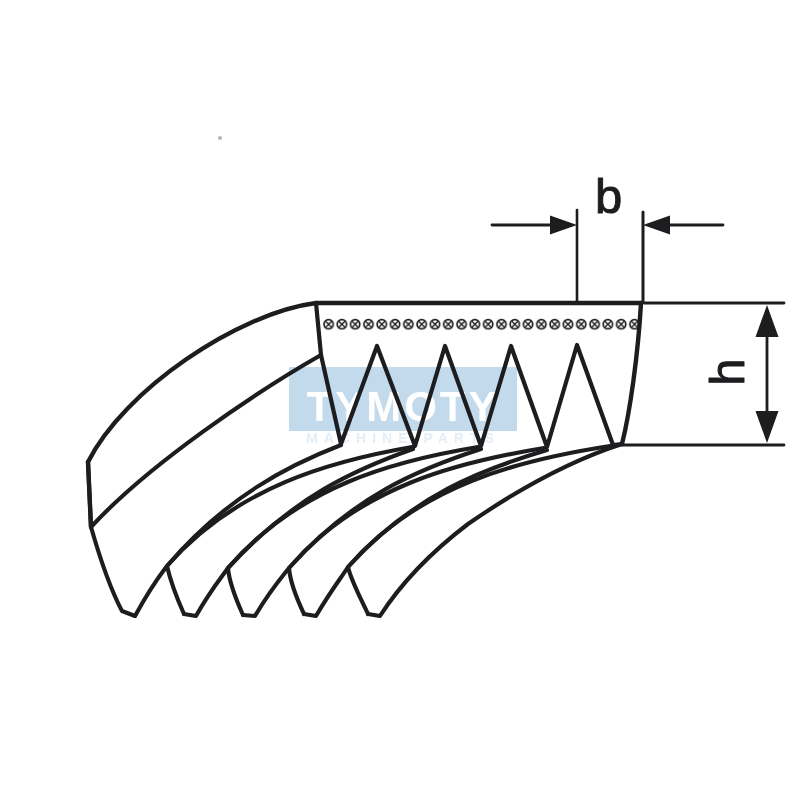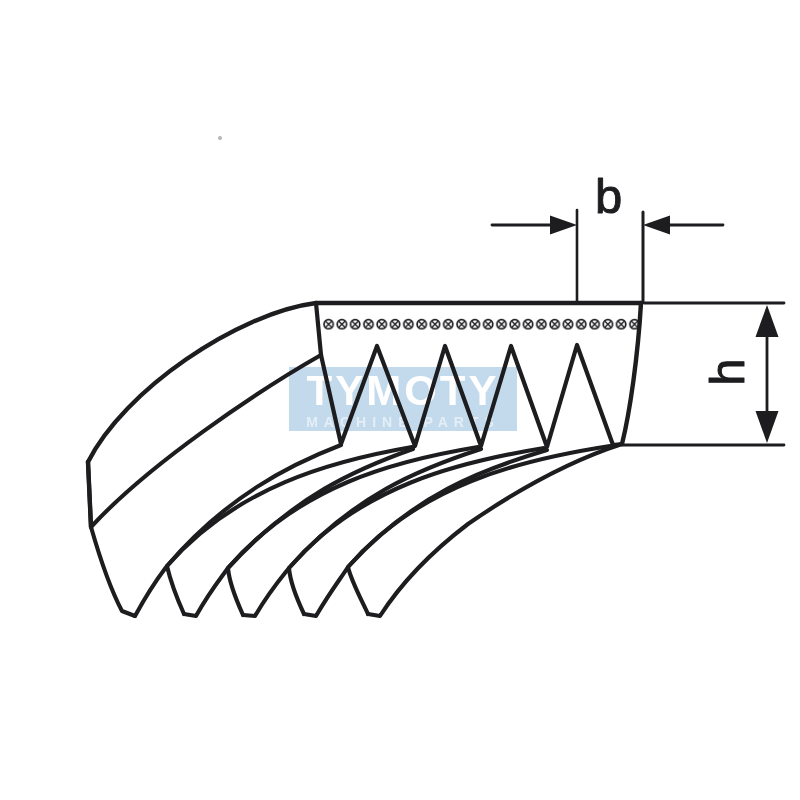--- a/index.html
+++ b/index.html
@@ -8,21 +8,21 @@
     font-family:"Liberation Sans",sans-serif;
     overflow:hidden;
   }
   .stage{position:relative;width:800px;height:800px;background:#ffffff;}
 
   
   .watermark{
     position:absolute;left:289px;top:367px;width:228px;height:64px;
     background:#c3daec;
     display:flex;flex-direction:column;align-items:center;justify-content:flex-start;
-    padding-top:3px;box-sizing:border-box;
+    padding-top:19px;box-sizing:border-box;
     z-index:1;
   }
   .watermark .wm-title{
     color:#ffffff;font-weight:bold;font-size:42px;line-height:1.0;
     letter-spacing:3px;white-space:nowrap;
   }
   .watermark .wm-subtitle{
     color:#e3eef7;font-weight:bold;font-size:14px;line-height:1.0;
     letter-spacing:6px;margin-top:3px;white-space:nowrap;
   }

